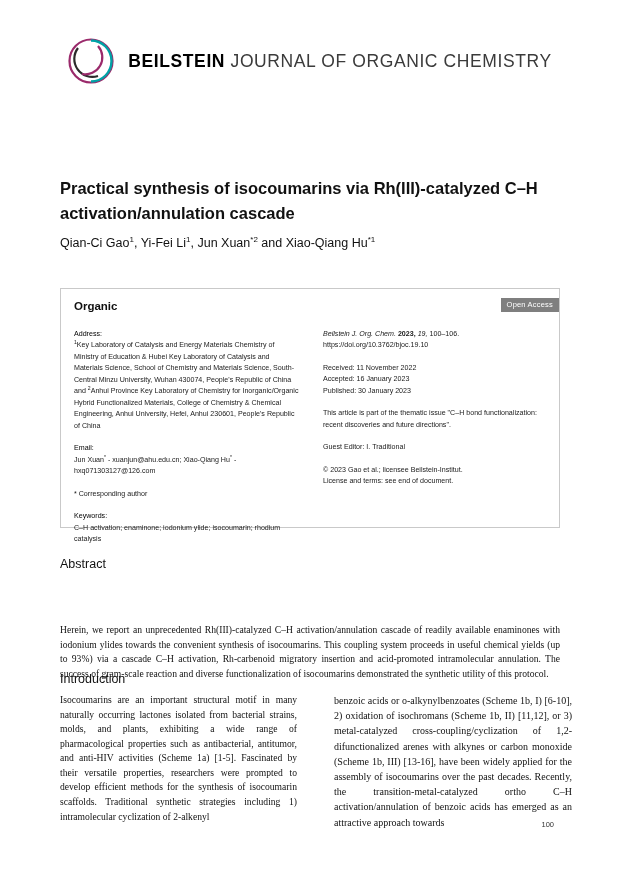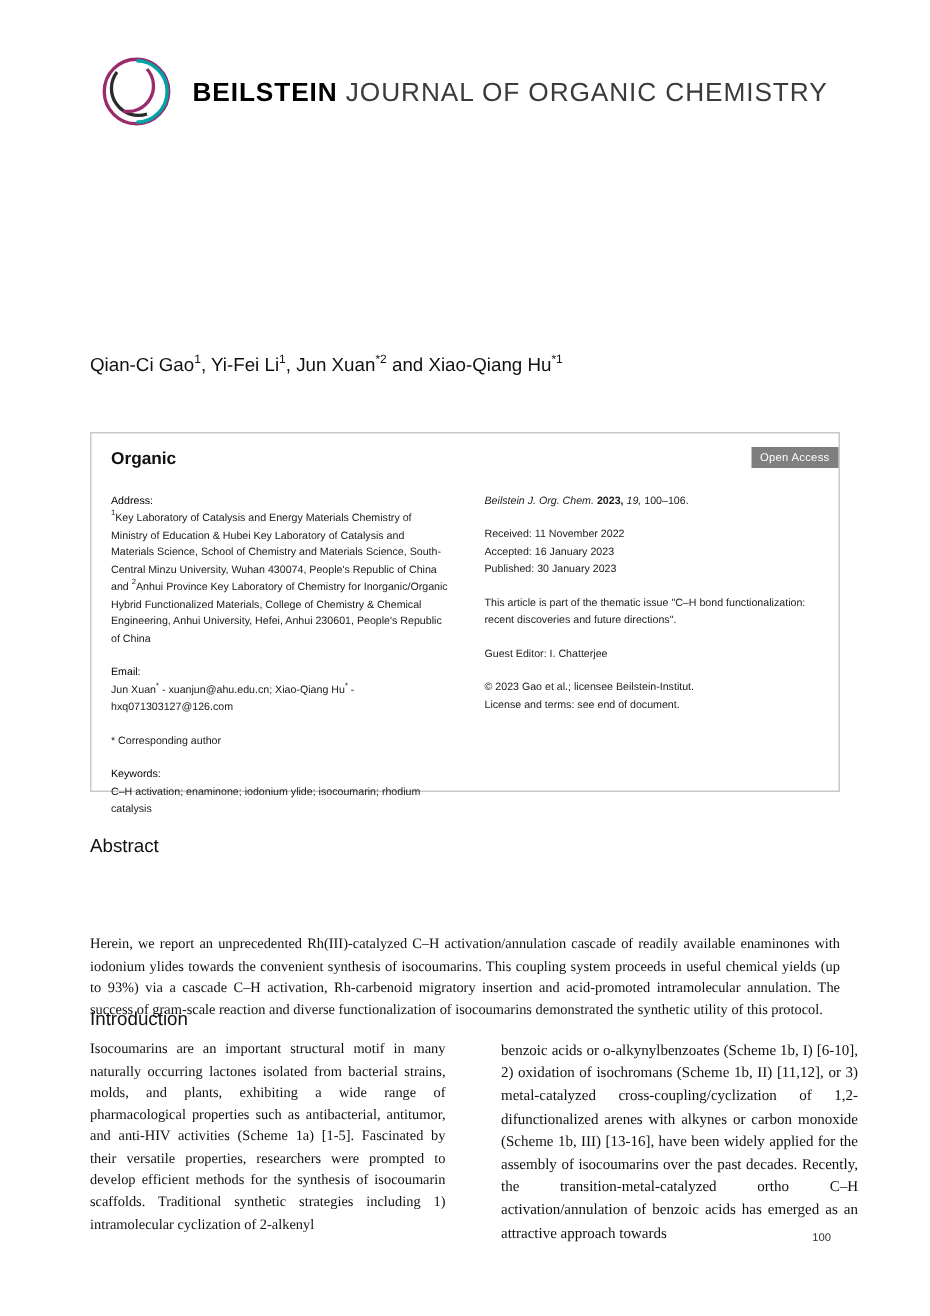--- a/index.html
+++ b/index.html
@@ -235,20 +235,21 @@
         <path d="M 10 10 A 18 18 0 0 0 30 38" fill="none" stroke="#2b2b2b" stroke-width="2.2"></path>
         <path d="M 30 8 A 17 17 0 0 1 14 36" fill="none" stroke="#9a2a6b" stroke-width="2.2"></path>
       </svg>
     </span>
     <span class="masthead-text">
       <span class="b1">BEILSTEIN</span>
       <span class="b2">JOURNAL OF ORGANIC CHEMISTRY</span>
     </span>
   </div>
 
+  <div class="title">Practical synthesis of isocoumarins via Rh(III)-catalyzed C–H activation/annulation cascade</div>
   <div class="authors">Qian-Ci Gao<sup>1</sup>, Yi-Fei Li<sup>1</sup>, Jun Xuan<sup>*2</sup> and Xiao-Qiang Hu<sup>*1</sup></div>
 
   <div class="infobox">
     <div class="infobox-inner">
       <div class="letter-label">Organic</div>
       <div class="open-access">Open Access</div>
 
       <div class="col-left">
         <div class="blk">
           <div class="hdr">Address:</div>
@@ -261,28 +262,29 @@
         <div class="blk">* Corresponding author</div>
         <div class="blk">
           <div class="hdr">Keywords:</div>
           <div>C–H activation; enaminone; iodonium ylide; isocoumarin; rhodium catalysis</div>
         </div>
       </div>
 
       <div class="col-right">
         <div class="blk">
           <div class="journal-ref"><i>Beilstein J. Org. Chem.</i> <b>2023,</b> <i>19,</i> 100–106.</div>
+          <div>https://doi.org/10.3762/bjoc.19.10</div>
         </div>
         <div class="blk">
           <div>Received: 11 November 2022</div>
           <div>Accepted: 16 January 2023</div>
           <div>Published: 30 January 2023</div>
         </div>
         <div class="blk">This article is part of the thematic issue "C–H bond functionalization: recent discoveries and future directions".</div>
-        <div class="blk">Guest Editor: I. Chatterjee</div>
+        <div class="blk">Guest Editor: I. Traditional</div>
         <div class="blk">
           <div>© 2023 Gao et al.; licensee Beilstein-Institut.</div>
           <div>License and terms: see end of document.</div>
         </div>
       </div>
     </div>
   </div>
 
   <div class="sec-heading abstract-head">Abstract</div>
   <div class="abstract-body">Herein, we report an unprecedented Rh(III)-catalyzed C–H activation/annulation cascade of readily available enaminones with iodonium ylides towards the convenient synthesis of isocoumarins. This coupling system proceeds in useful chemical yields (up to 93%) via a cascade C–H activation, Rh-carbenoid migratory insertion and acid-promoted intramolecular annulation. The success of gram-scale reaction and diverse functionalization of isocoumarins demonstrated the synthetic utility of this protocol.</div>

